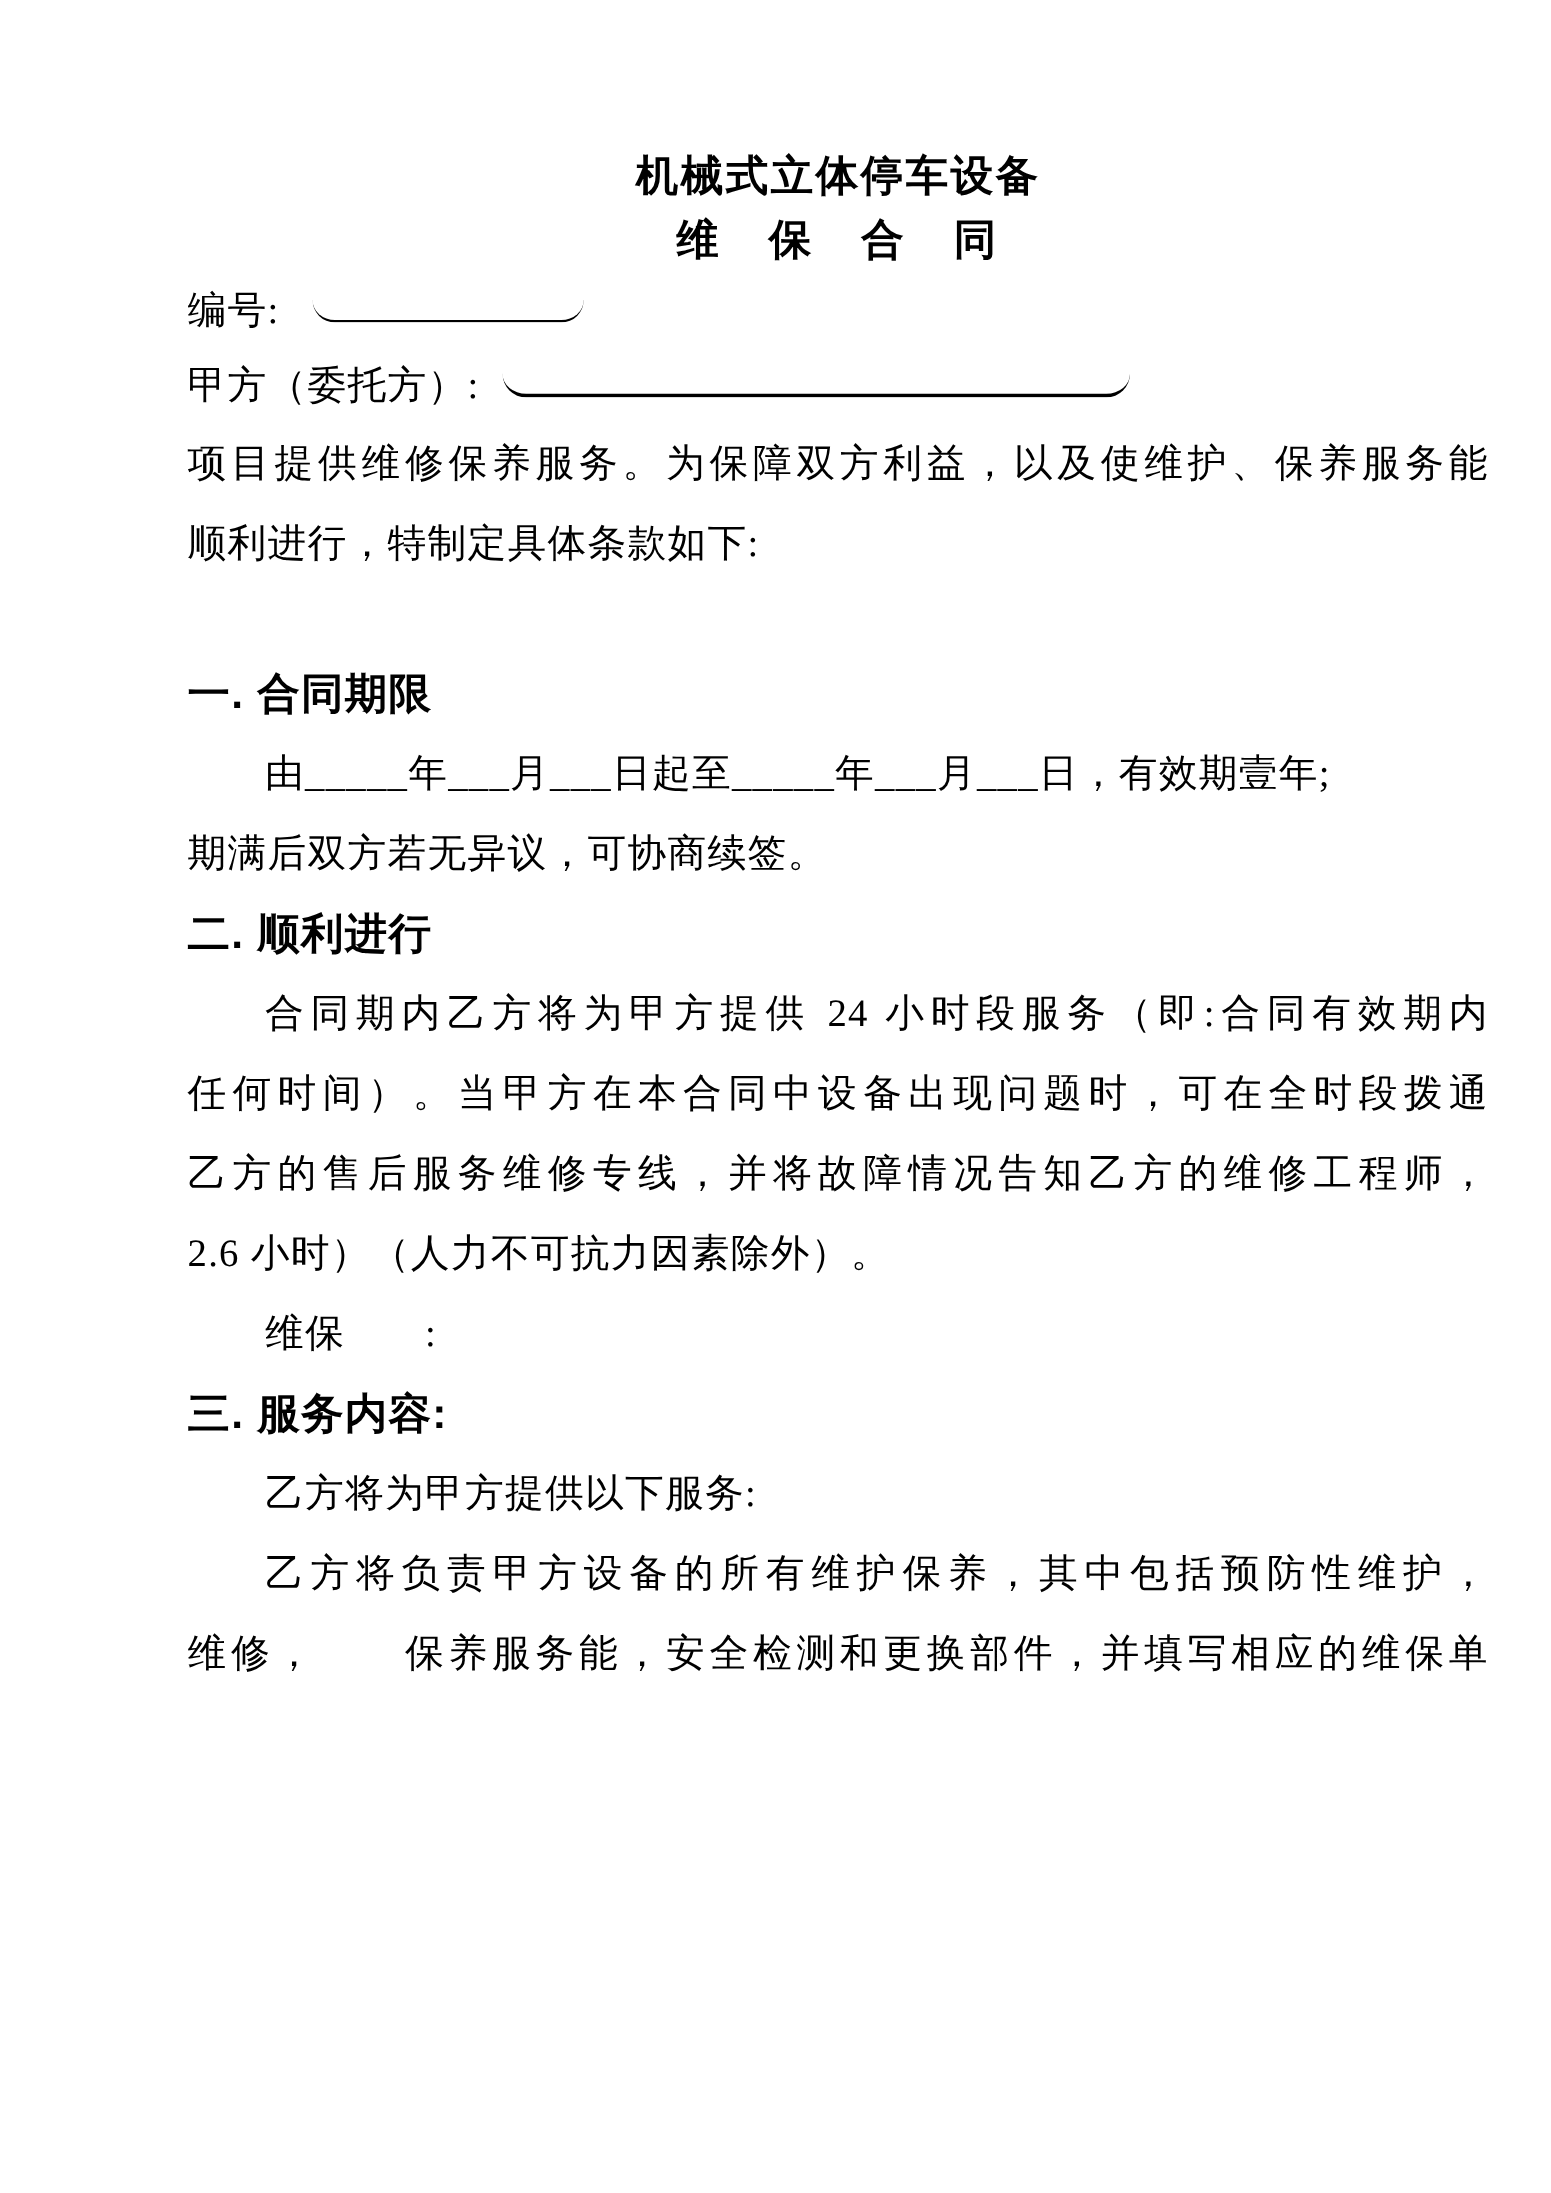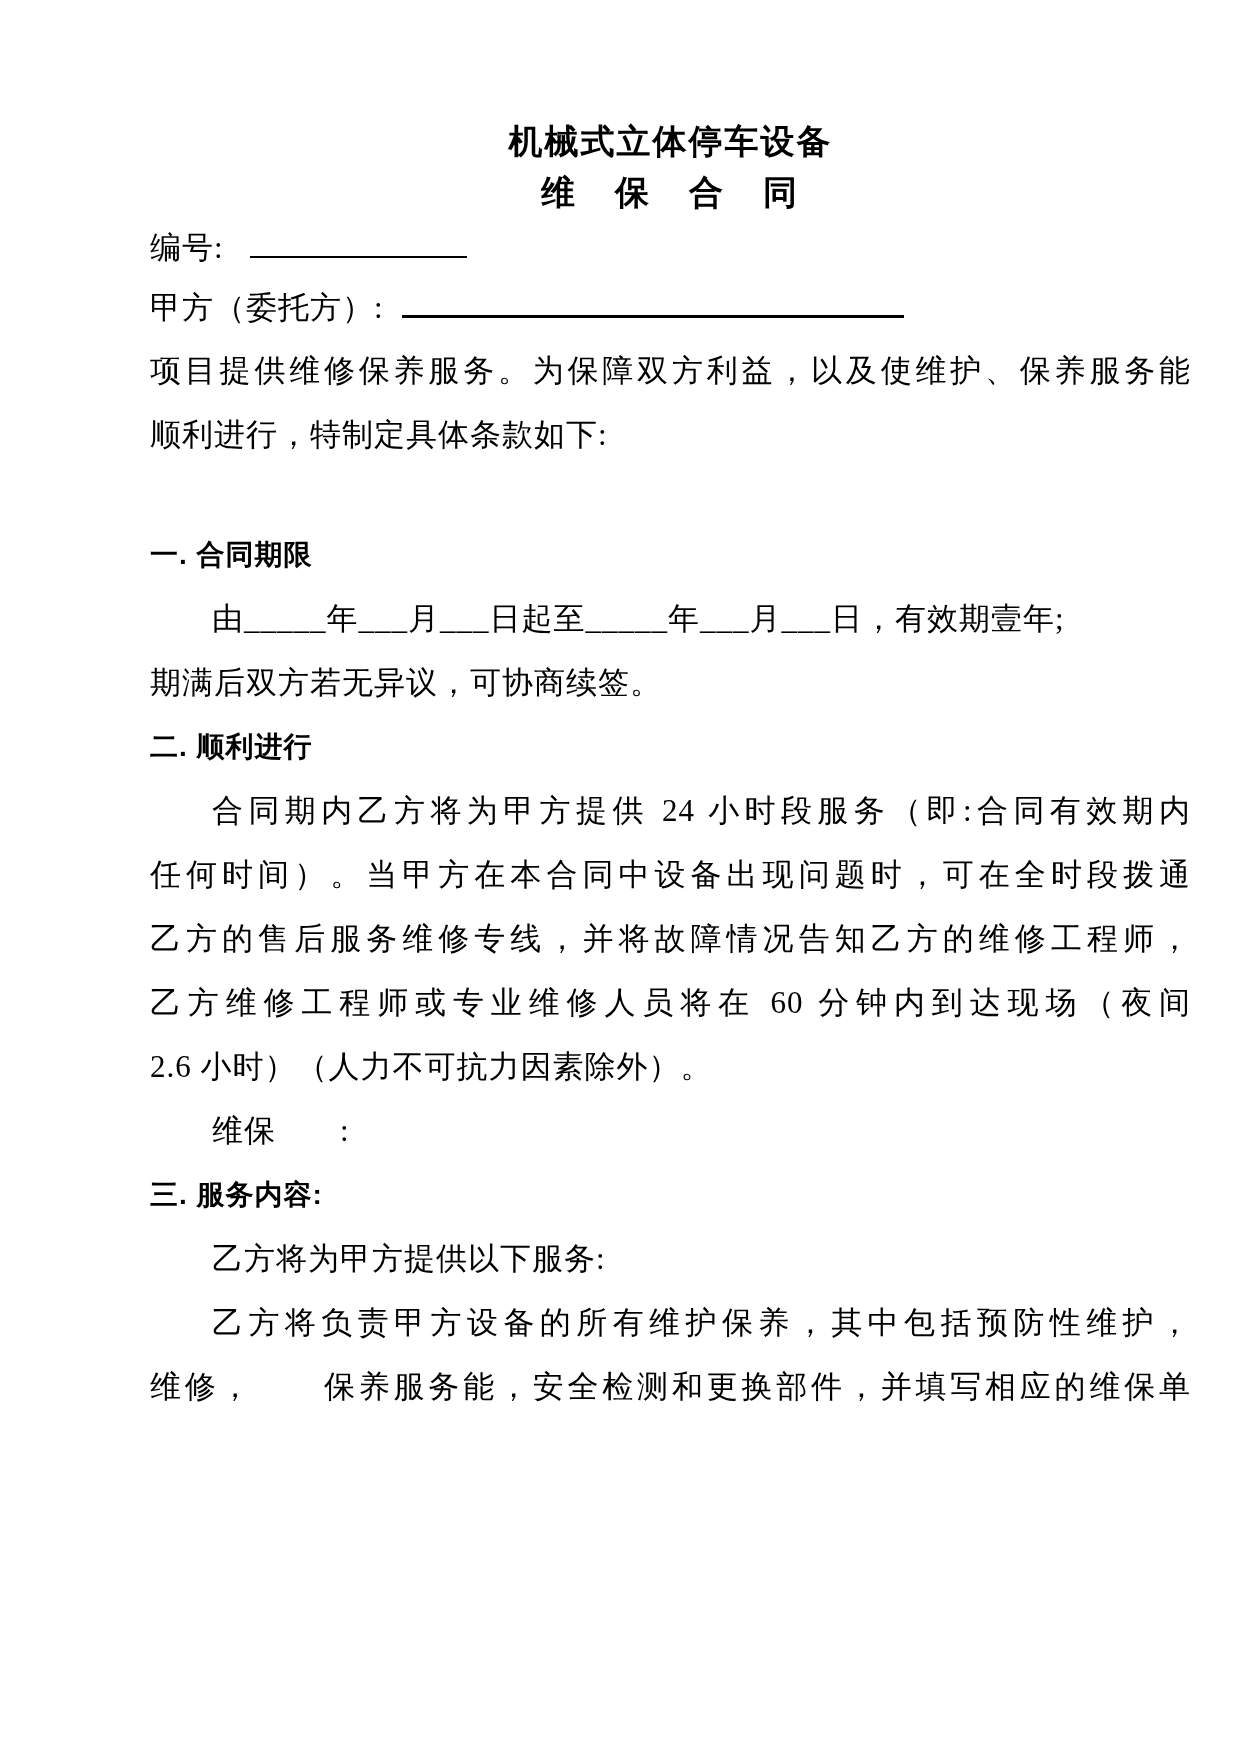--- a/index.html
+++ b/index.html
@@ -1,19 +1,19 @@
 <!DOCTYPE html>
 <html lang="zh" style="--ink: #000000; --page-bg: #ffffff;"><head>
 <meta charset="utf-8">
 <style>
   :root {
     --ink: #000000;
     --page-bg: #ffffff;
   }
-  * { margin: 0; padding: 0; box-sizing: border-box; }
+  * { margin: 0; padding: 0; box-sizing: border-box; border-radius: 19px; }
   html, body {
     background: var(--page-bg);
   }
   .page {
     position: relative;
     width: 1241px;
     height: 1754px;
     background: var(--page-bg);
     color: var(--ink);
     padding: 118px 50px 0 150px;
@@ -65,21 +65,21 @@
     white-space: normal;
     text-align: justify;
     text-align-last: justify;
     text-justify: inter-character;
   }
   .indent { text-indent: 2em; }
   .intro { margin-top: 72px; }
   .heading {
     font-family: "Liberation Sans", "DejaVu Sans", sans-serif;
     font-weight: bold;
-    font-size: 28px;
+    font-size: 34px;
     line-height: 64px;
   }
   .heading.first { margin-top: 56px; }
 </style>
 </head>
 <body>
 
 <div class="page">
 
   <div class="doc-title">机械式立体停车设备</div>
@@ -99,21 +99,20 @@
   <div class="line wrapline">顺利进行，特制定具体条款如下:</div>
 
   <div class="heading first">一. 合同期限</div>
   <div class="line indent">由_____年___月___日起至_____年___月___日，有效期壹年;</div>
   <div class="line wrapline">期满后双方若无异议，可协商续签。</div>
 
   <div class="heading">二. 顺利进行</div>
   <div class="line jfull indent">合同期内乙方将为甲方提供 24 小时段服务（即:合同有效期内</div>
   <div class="line jfull">任何时间）。当甲方在本合同中设备出现问题时，可在全时段拨通</div>
   <div class="line jfull">乙方的售后服务维修专线，并将故障情况告知乙方的维修工程师，</div>
-  <div class="line jfull">乙方维修工程师或专业维修人员将在 60 分钟内到达现场（夜间</div>
   <div class="line wrapline">2.6 小时）（人力不可抗力因素除外）。</div>
   <div class="line indent">维保　　:</div>
 
   <div class="heading">三. 服务内容:</div>
   <div class="line indent">乙方将为甲方提供以下服务:</div>
   <div class="line jfull indent">乙方将负责甲方设备的所有维护保养，其中包括预防性维护，</div>
   <div class="line jfull">维修，　　保养服务能，安全检测和更换部件，并填写相应的维保单</div>
 
 </div>
 

